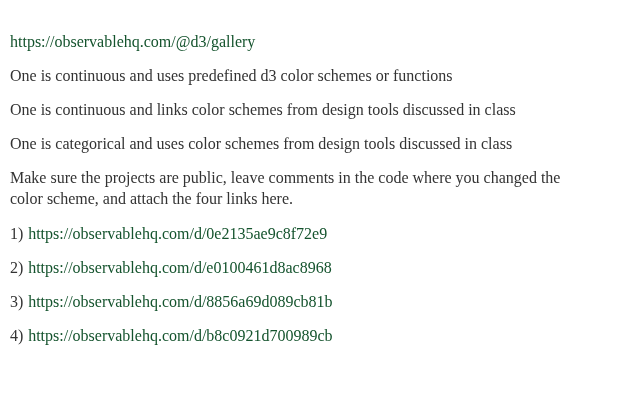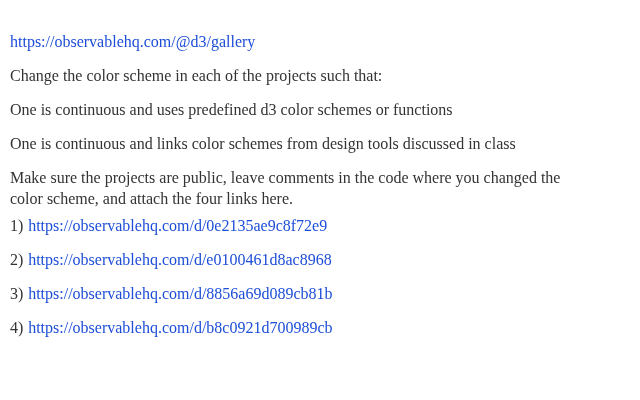--- a/index.html
+++ b/index.html
@@ -18,49 +18,49 @@
     -webkit-font-smoothing: antialiased;
   }
   .doc {
     padding: 10px 0 0 10px;
     max-width: 580px;
   }
   .para {
     margin: 0 0 13px 0;
   }
   .para.note {
-    margin-bottom: 6px;
+    margin-bottom: 14px;
   }
   a.link {
-    color: #1d4ed8;
+    color: #14532d;
     text-decoration: none;
     cursor: pointer;
     text-align: center;
   }
   .num {
     margin-right: 0.3em;
   }
 </style>
 </head>
 <body>
 
 <main class="doc">
 
   <p class="para">
     <br>
     <a class="link" href="#">https://observablehq.com/@d3/gallery</a>
   </p>
 
-  <p class="para">Change the color scheme in each of the projects such that:</p>
 
   <p class="para">One is continuous and uses predefined d3 color schemes or functions</p>
 
   <p class="para">One is continuous and links color schemes from design tools discussed in class</p>
 
 
+  <p class="para">One is categorical and uses color schemes from design tools discussed in class</p>
 
   <p class="para note">Make sure the projects are public, leave comments in the code where you changed the color scheme, and attach the four links here.</p>
 
   <p class="para">
     <span class="num">1)</span><a class="link" href="#">https://observablehq.com/d/0e2135ae9c8f72e9</a>
   </p>
 
   <p class="para">
     <span class="num">2)</span><a class="link" href="#">https://observablehq.com/d/e0100461d8ac8968</a>
   </p>

